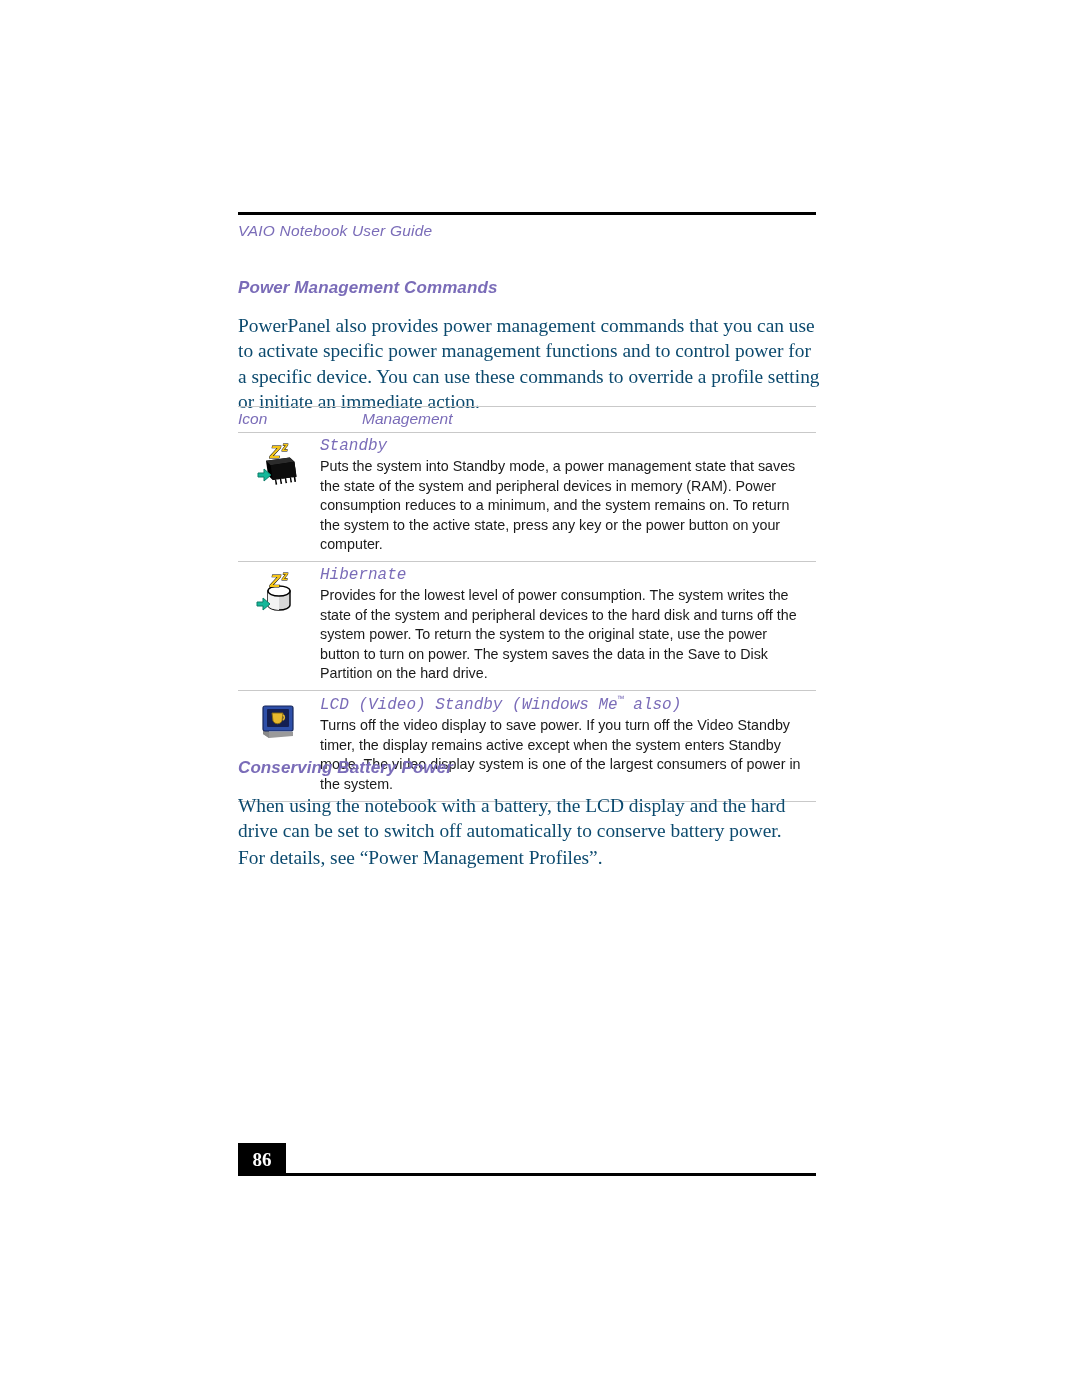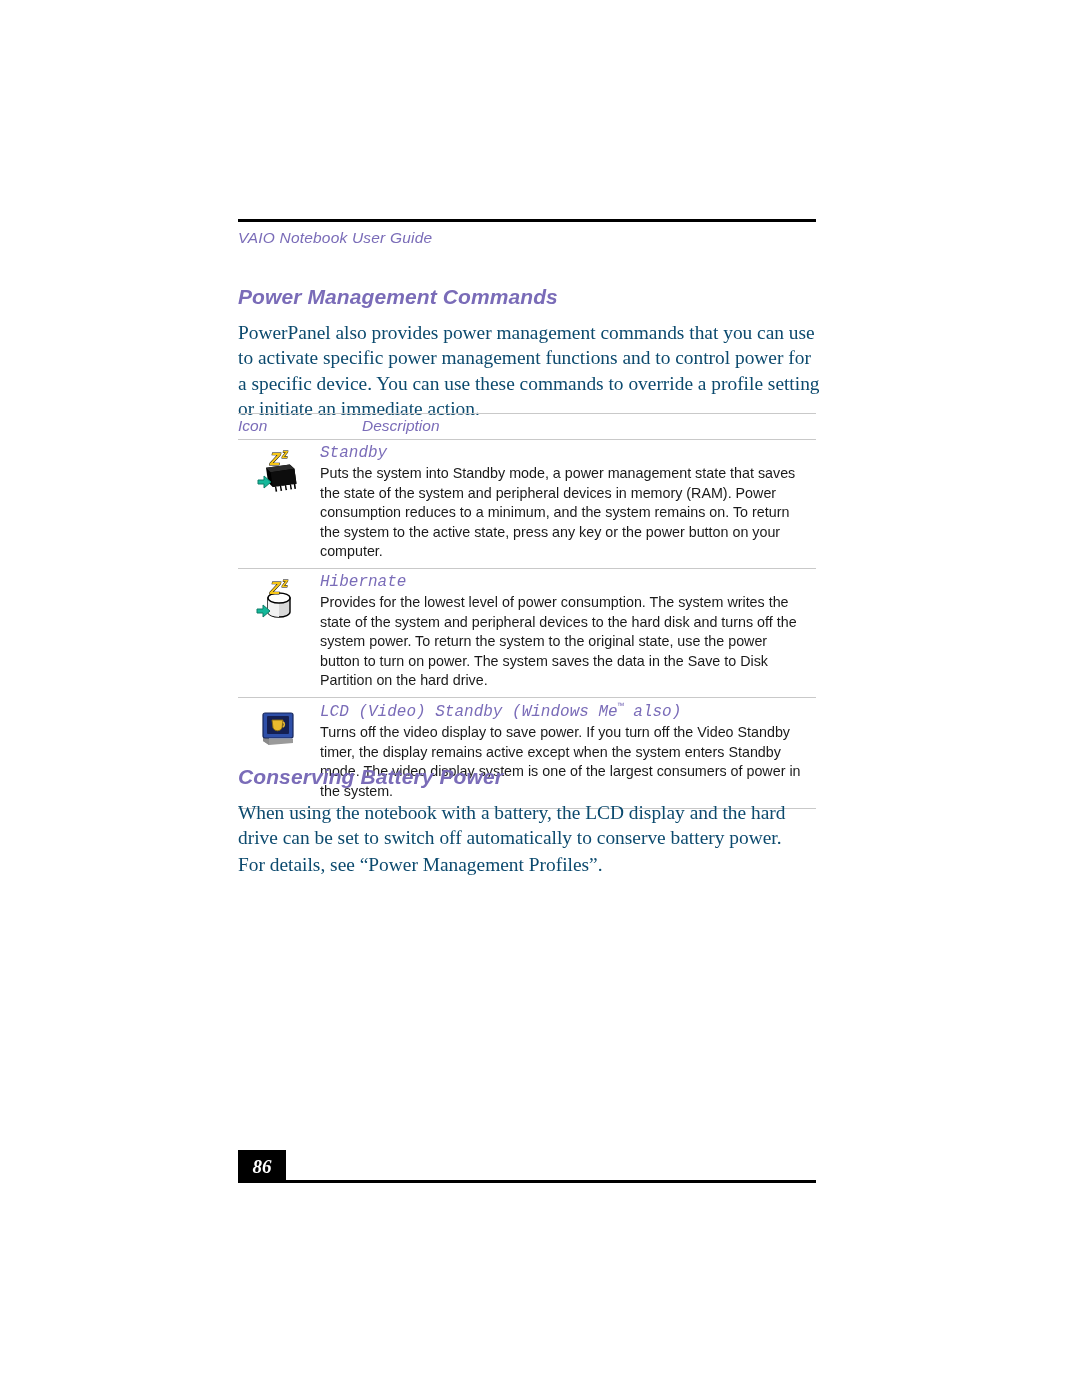--- a/index.html
+++ b/index.html
@@ -12,21 +12,21 @@
     width: 1080px;
     height: 1397px;
     position: relative;
     font-family: "Liberation Serif", "DejaVu Serif", serif;
     color: #000000;
     overflow: hidden;
   }
 
   .page {
     position: absolute;
-    left: 0; top: 7px;
+    left: 0; top: 0;
     width: 1080px;
     height: 1002px;
   }
 
   
   .header-rule {
     position: absolute;
     left: 238px;
     top: 212px;
     width: 578px;
@@ -45,21 +45,21 @@
     white-space: nowrap;
   }
 
   
   .section-heading {
     position: absolute;
     left: 238px;
     font-family: "Liberation Sans", "DejaVu Sans", sans-serif;
     font-weight: bold;
     font-style: italic;
-    font-size: 21px;
+    font-size: 17px;
     color: #7a6cb8;
     letter-spacing: 0.1px;
     white-space: nowrap;
   }
   #heading-power { top: 278px; }
   #heading-battery { top: 758px; }
 
   
   .body-para {
     position: absolute;
@@ -148,21 +148,20 @@
     background: #000000;
   }
   .page-num-box span {
     display: block;
     text-align: center;
     line-height: 33px;
     color: #ffffff;
     font-family: "Liberation Serif", "DejaVu Serif", serif;
     font-weight: bold;
     font-size: 19px;
-    font-style: italic;
   }
   .footer-rule {
     position: absolute;
     left: 286px;
     top: 1173px;
     width: 530px;
     height: 3px;
     background: #000000;
   }
 </style>
@@ -178,21 +177,21 @@
 
   <div class="body-para" id="para-intro">PowerPanel also provides power management commands that you can use to activate specific power management functions and to control power for a specific device. You can use these commands to override a profile setting or initiate an immediate action.</div>
 
   <div class="cmd-table">
 
     <div class="cmd-head">
       <div class="col-icon">
         <span class="head-label">Icon</span>
       </div>
       <div class="col-desc">
-        <span class="head-label">Description</span>
+        <span class="head-label">Management</span>
       </div>
     </div>
 
     <div class="cmd-row">
       <div class="col-icon">
         <span>
           <svg class="icon-art" width="46" height="44" viewBox="0 0 46 44" aria-hidden="true">
 
             <g transform="translate(9,13) rotate(-8 14 12)">
               <path d="M2,4 L26,4 L30,9 L30,24 L6,24 L2,19 Z" fill="#000000"></path>

